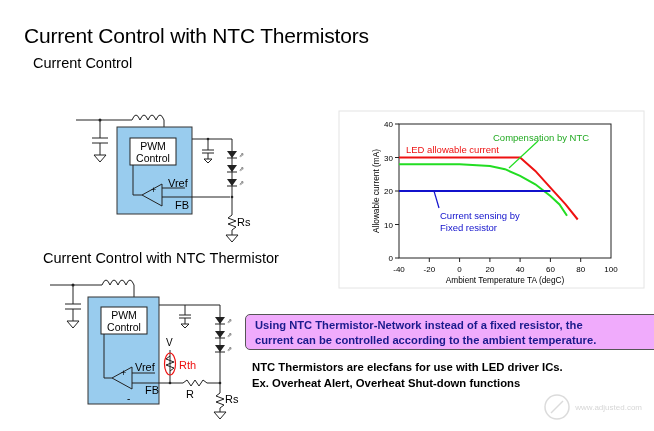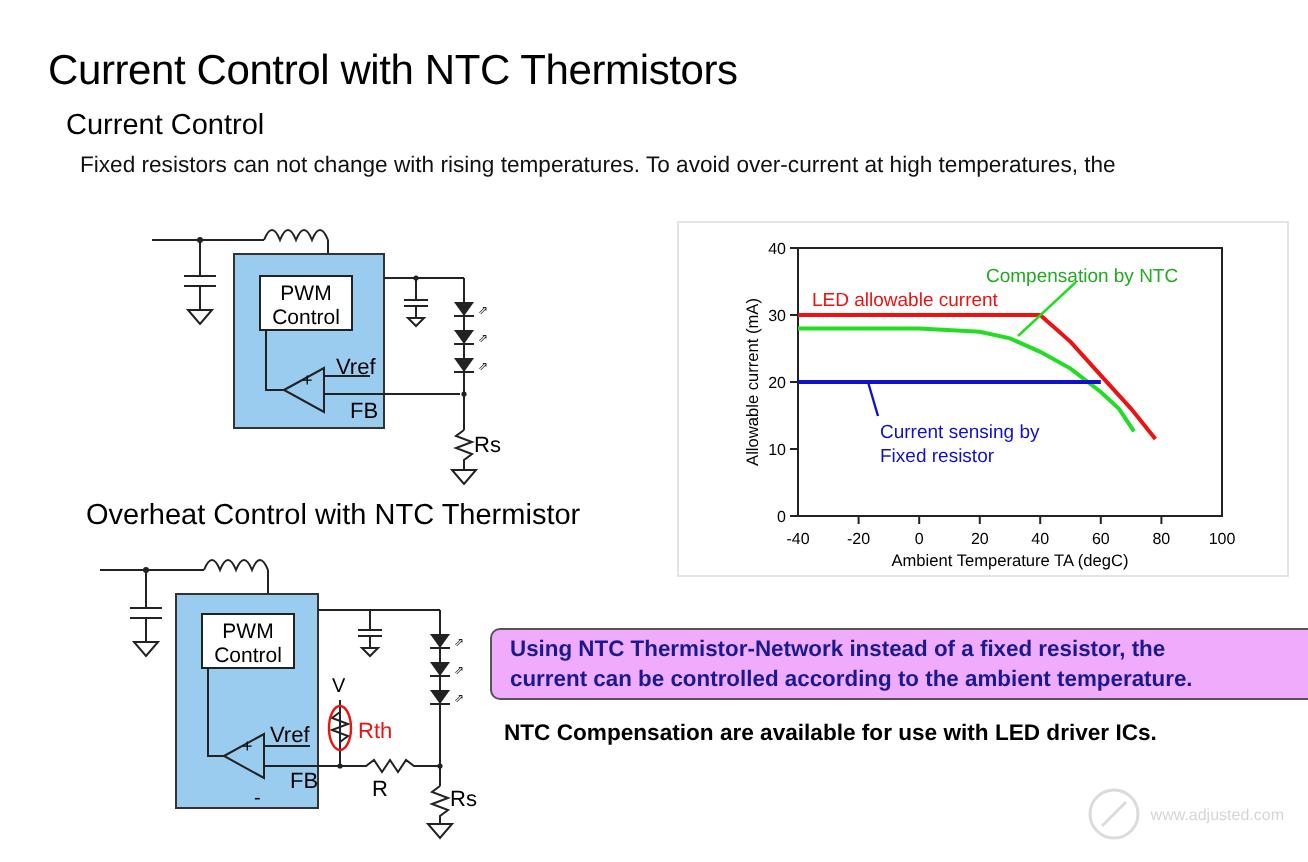--- a/index.html
+++ b/index.html
@@ -12,21 +12,20 @@
   .note{left:252px;top:359px;font-size:11.3px;font-weight:bold;line-height:16px;}
   svg text{font-family:"Liberation Sans",sans-serif;}
   .wm{right:12px;bottom:10px;}
 </style>
 </head>
 <body>
 
 <div class="abs title">Current Control with NTC Thermistors</div>
 <div class="abs h2" style="left:33px;top:55px;">Current Control</div>
 <div class="abs para">
-  <div>Fixed resistors can not change with rising temperatures. To avoid over-current at high temperatures, the</div>
 </div>
 
 <svg class="abs" style="left:60px;top:105px;" width="200" height="140">
   <g stroke="#222" stroke-width="1" fill="none">
     <line x1="16" y1="15" x2="72" y2="15"></line>
     <path d="M72 15 q4 -10 8 0 q4 -10 8 0 q4 -10 8 0 q4 -10 8 0"></path>
     <polyline points="104,15 104,22"></polyline>
     <line x1="40" y1="15" x2="40" y2="33"></line>
     <line x1="32" y1="33" x2="48" y2="33"></line>
       <line x1="32" y1="38" x2="48" y2="38"></line>
@@ -111,21 +110,21 @@
   <polyline fill="none" stroke="#22dd22" stroke-width="2" points="61,54.2 121.6,54.2 151.9,55.9 167,59.2 182.1,65.9 197.3,74.3 212.4,86 221.5,94.4 229,105.7"></polyline>
   <polyline fill="none" stroke="#1111cc" stroke-width="2" points="61,81 212.4,81"></polyline>
   <line x1="171" y1="58" x2="200" y2="31" stroke="#22dd22" stroke-width="1.2"></line>
   <line x1="96" y1="81" x2="101" y2="98" stroke="#1111cc" stroke-width="1.2"></line>
   <text x="68" y="43" font-size="9.5" fill="#ee1111">LED allowable current</text>
   <text x="155" y="31" font-size="9.5" fill="#22aa22">Compensation by NTC</text>
   <text x="102" y="109" font-size="9.5" fill="#1111cc">Current sensing by</text>
   <text x="102" y="121" font-size="9.5" fill="#1111cc">Fixed resistor</text>
 </svg>
 
-<div class="abs h2" style="left:43px;top:250px;">Overheat Control with NTC Thermistor</div>
+<div class="abs h2" style="left:43px;top:250px;">Current Control with NTC Thermistor</div>
 
 <svg class="abs" style="left:50px;top:270px;" width="200" height="161">
   <g stroke="#222" stroke-width="1" fill="none">
     <line x1="0" y1="15" x2="52" y2="15"></line>
     <path d="M52 15 q4 -10 8 0 q4 -10 8 0 q4 -10 8 0 q4 -10 8 0"></path>
     <polyline points="84,15 84,27"></polyline>
     <line x1="23" y1="15" x2="23" y2="34"></line>
     <line x1="15" y1="34" x2="31" y2="34"></line>
       <line x1="15" y1="39" x2="31" y2="39"></line>
     <line x1="23" y1="39" x2="23" y2="51"></line>
@@ -176,21 +175,22 @@
   <text x="136" y="128" font-size="11">R</text>
   <text x="175" y="133" font-size="11">Rs</text>
 </svg>
 
 <div class="abs callout">
   <div>Using NTC Thermistor-Network instead of a fixed resistor, the</div>
   <div>current can be controlled according to the ambient temperature.</div>
 </div>
 
 <div class="abs note">
-  <div>NTC Compensation are available for use with LED driver ICs.</div>
+  <div>NTC Thermistors are elecfans for use with LED driver ICs.</div>
+  <div>Ex. Overheat Alert, Overheat Shut-down functions</div>
 </div>
 
 <div class="abs wm" style="opacity:0.35;color:#888;">
   <div style="display:flex;align-items:center;gap:4px;">
     <svg width="28" height="28">
         <circle cx="14" cy="14" r="12" fill="none" stroke="#999" stroke-width="1.5"></circle>
         <line x1="8" y1="20" x2="20" y2="8" stroke="#999" stroke-width="1.5"></line>
       </svg>
     <div>
       <div style="font-size:8px;">www.adjusted.com</div>

